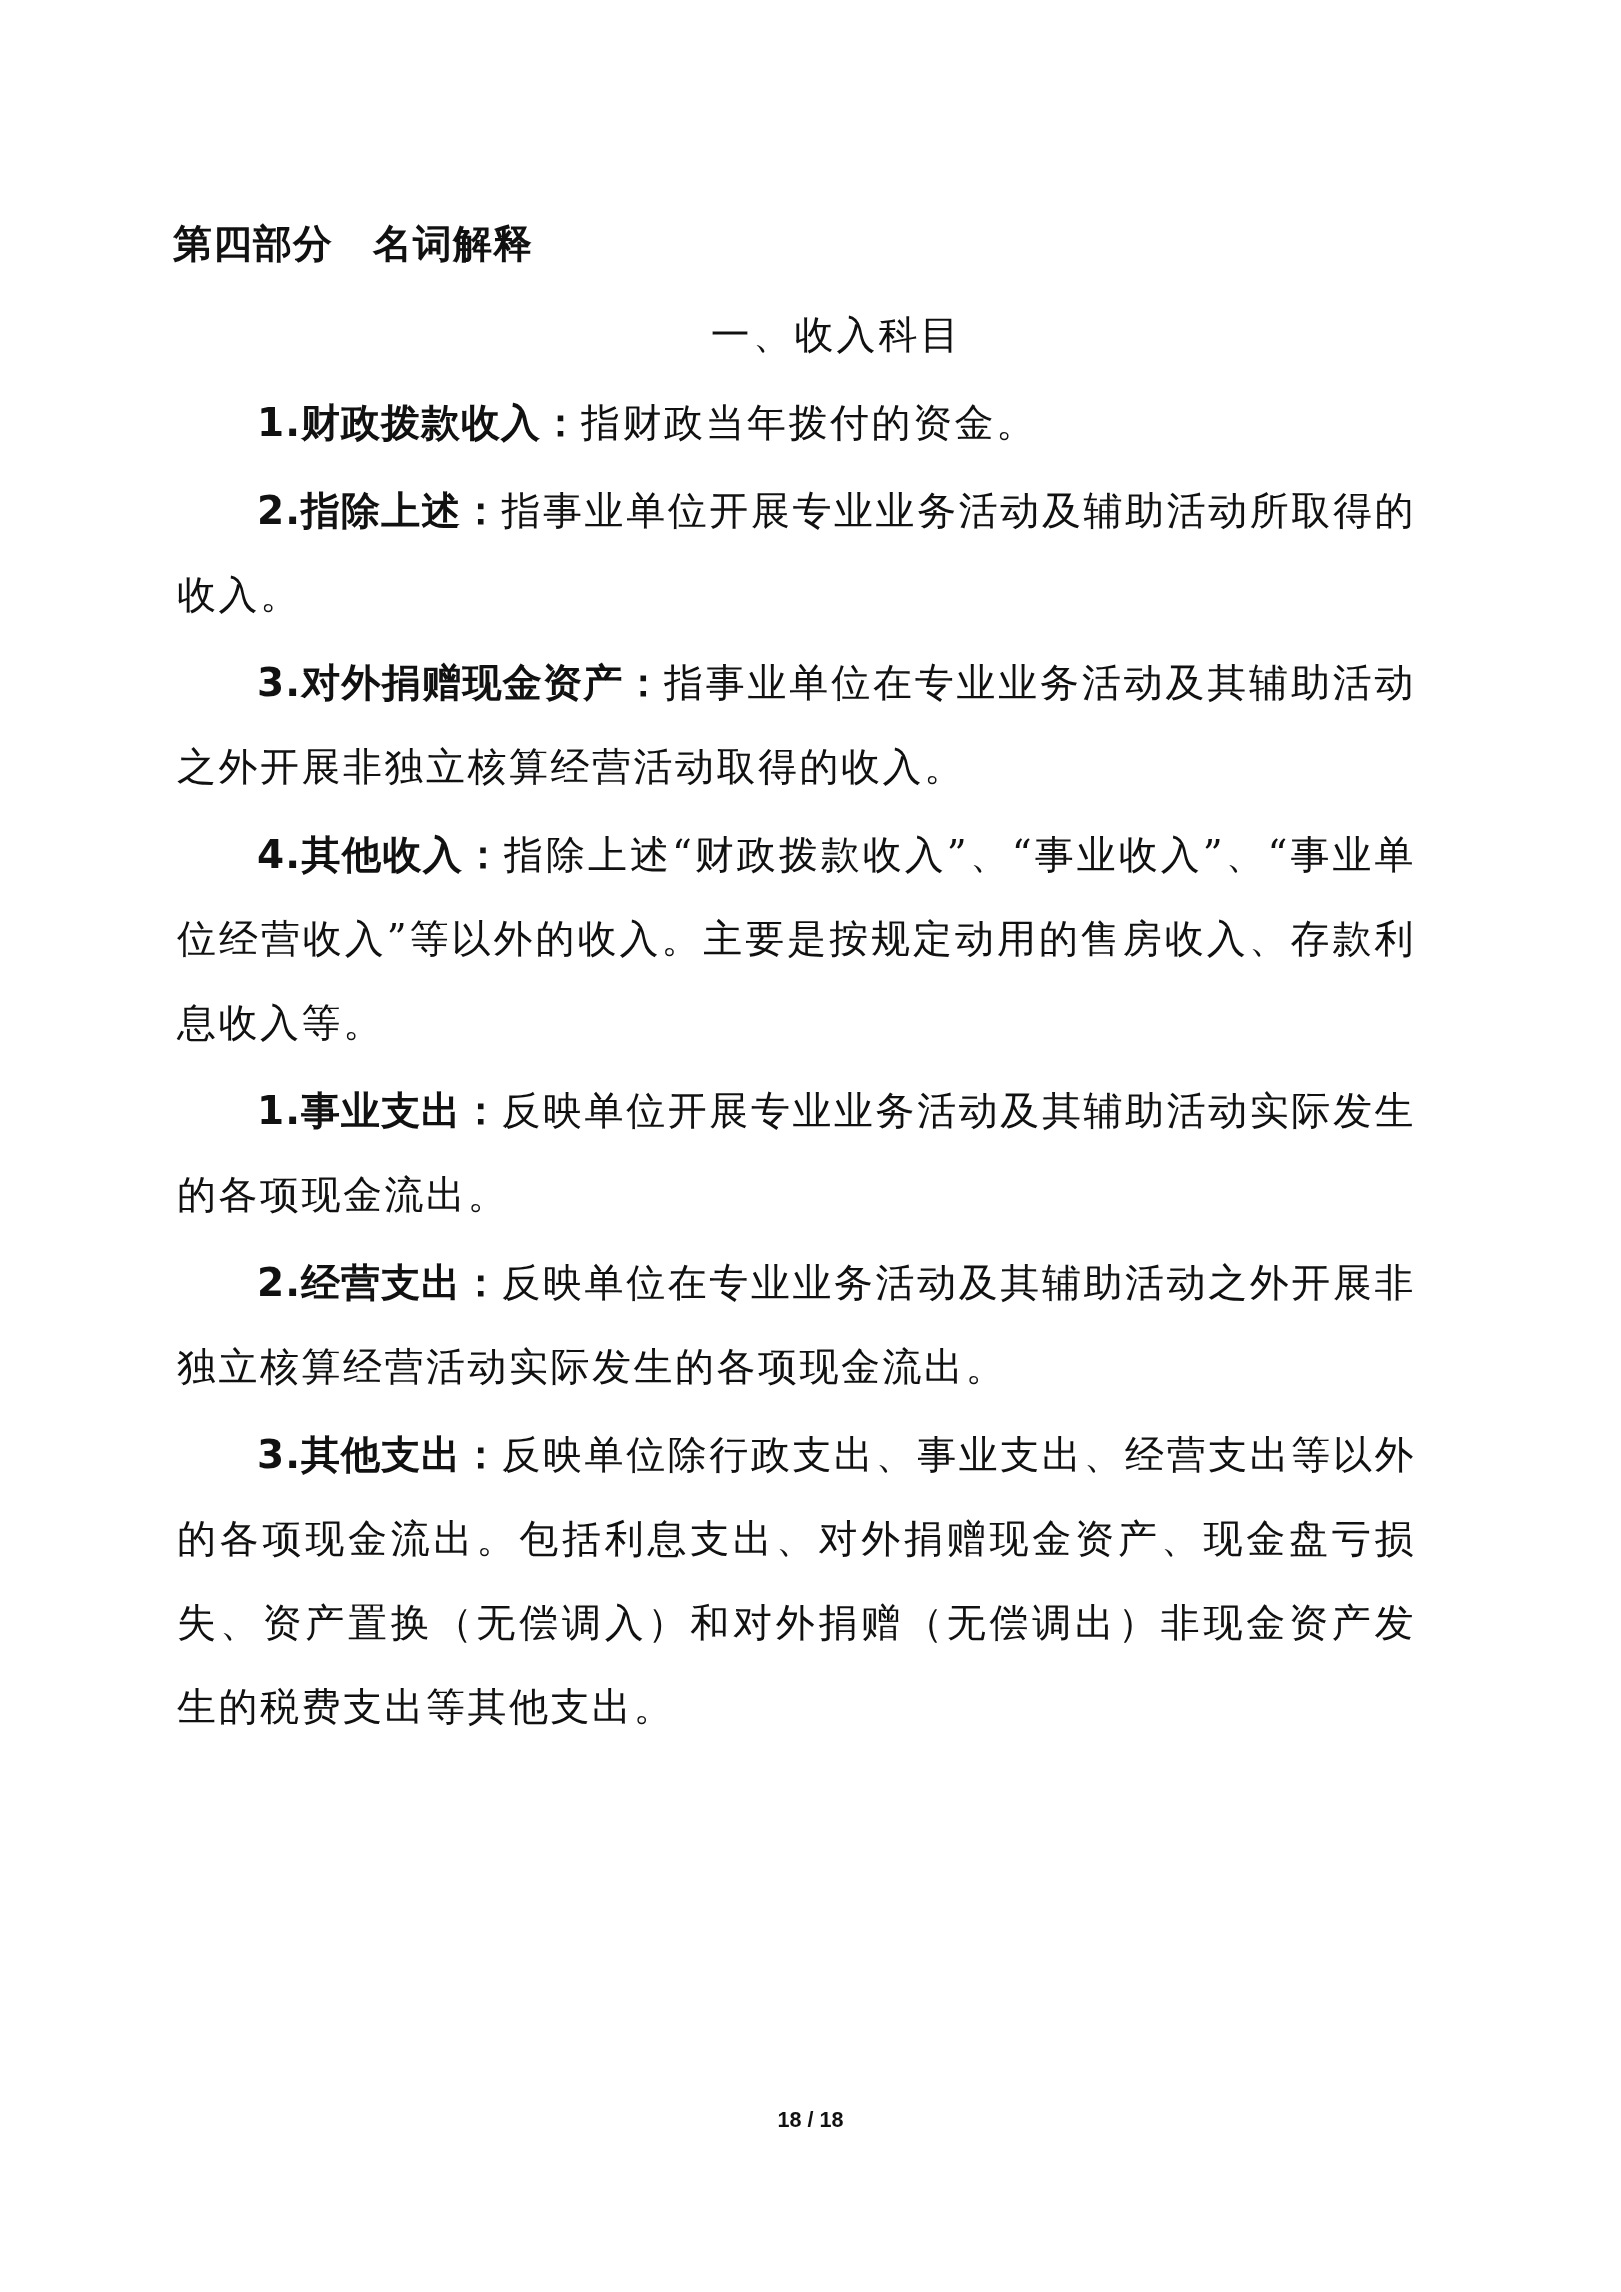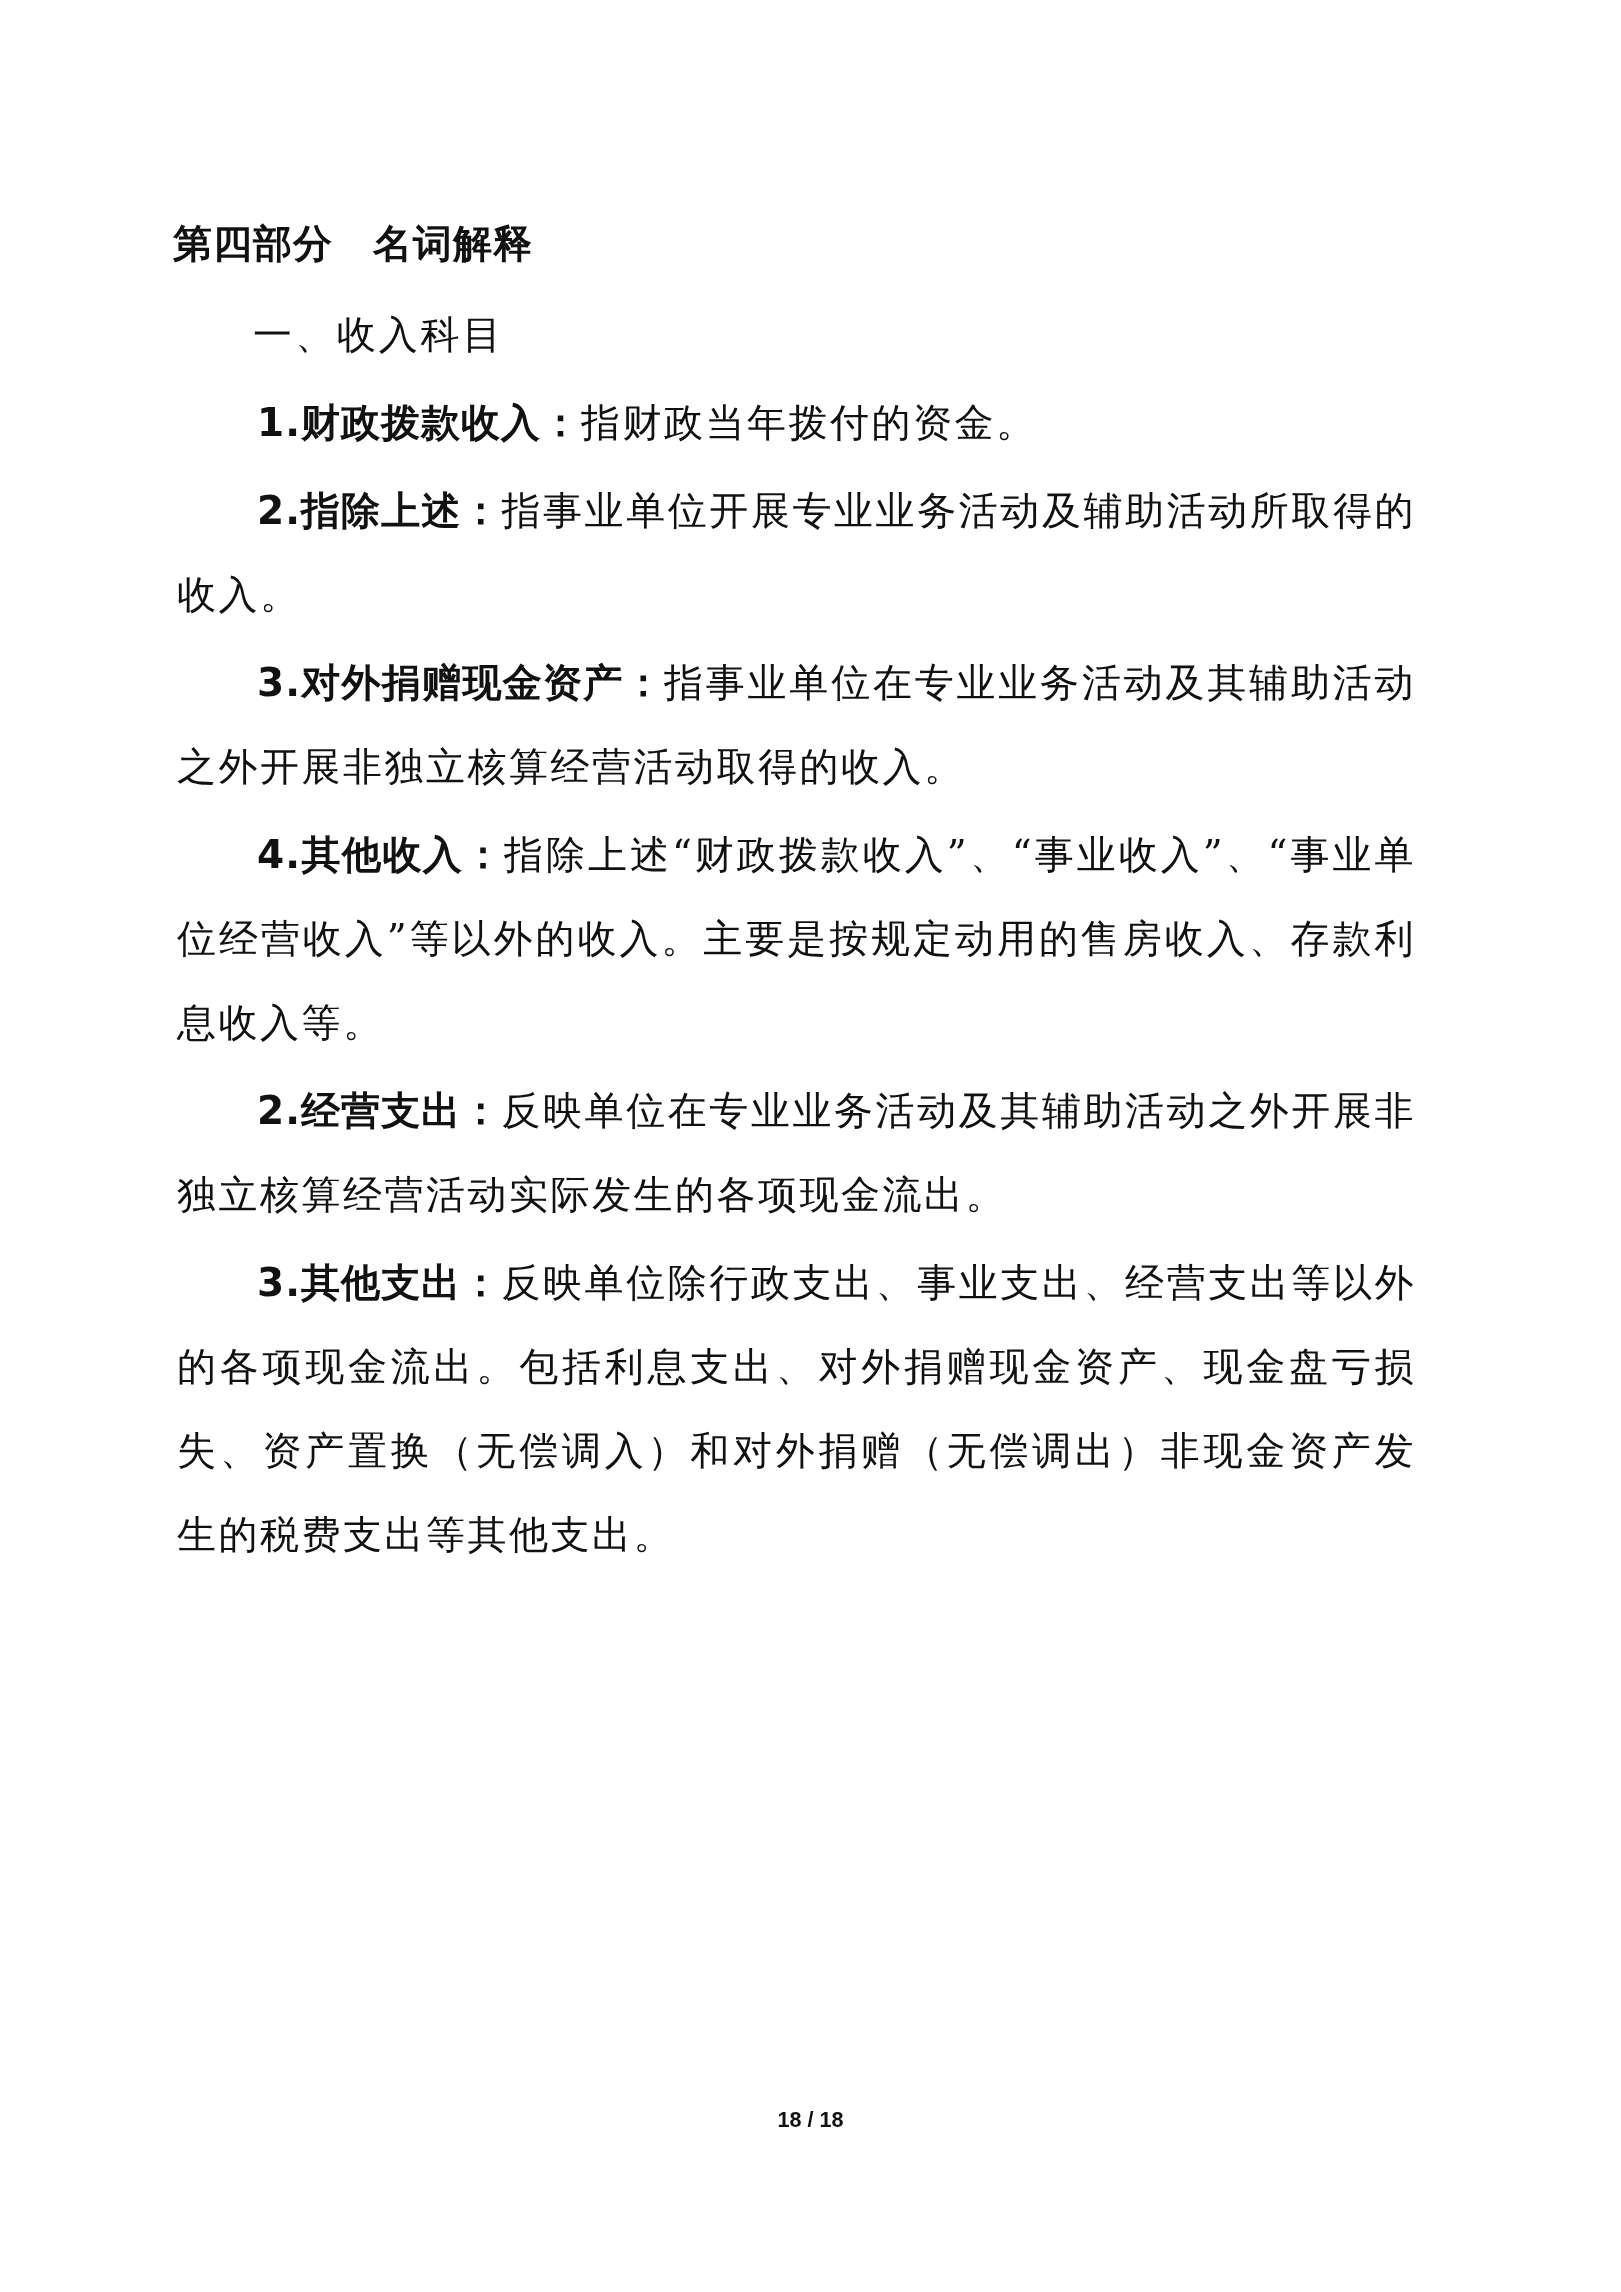--- a/index.html
+++ b/index.html
@@ -12,21 +12,21 @@
   .content {
     position: absolute; left: 173px; top: 208px; width: 1247px;
   }
   .title {
     font-family: "DejaVu Sans", "Liberation Sans", sans-serif;
     font-weight: bold; font-size: 39px; line-height: 71px; height: 71px;
     letter-spacing: 1px; margin: 0 0 13.7px 0; white-space: pre;
   }
   .section-heading {
     font-size: 39px; line-height: 84px; margin: 0;
-    text-indent: 80px; letter-spacing: 2.9px;
+    text-indent: 80px; letter-spacing: 2.9px; text-align: center;
   }
   .para {
     font-size: 39px; line-height: 84px; margin: 4px;
     text-indent: 80px; letter-spacing: 2.5px; text-align: justify;
   }
   .term {
     font-family: "DejaVu Sans", "Liberation Sans", sans-serif;
     font-weight: bold; letter-spacing: 1px;
   }
   .footer {
@@ -49,20 +49,21 @@
 
       <p class="para"><span class="term">2.</span><span class="term">指除上述：</span><span>指事业单位开展专业业务活动及辅助活动所取得的收入。</span></p>
 
       <p class="para"><span class="term">3.</span><span class="term">对外捐赠现金资产：</span><span>指事业单位在专业业务活动及其辅助活动之外开展非独立核算经营活动取得的收入。</span></p>
 
       <p class="para"><span class="term">4.</span><span class="term">其他收入：</span><span>指除上述“财政拨款收入”、“事业收入”、“事业单位经营收入”等以外的收入。主要是按规定动用的售房收入、存款利息收入等。</span></p>
     </section>
 
     <section>
 
+      <p class="para"><span class="term">1.</span><span class="term">事业支出：</span><span>反映单位开展专业业务活动及其辅助活动实际发生的各项现金流出。</span></p>
 
       <p class="para"><span class="term">2.</span><span class="term">经营支出：</span><span>反映单位在专业业务活动及其辅助活动之外开展非独立核算经营活动实际发生的各项现金流出。</span></p>
 
       <p class="para"><span class="term">3.</span><span class="term">其他支出：</span><span>反映单位除行政支出、事业支出、经营支出等以外的各项现金流出。包括利息支出、对外捐赠现金资产、现金盘亏损失、资产置换（无偿调入）和对外捐赠（无偿调出）非现金资产发生的税费支出等其他支出。</span></p>
     </section>
   </div>
 
   <div class="footer">18 / 18</div>
 </div>
 

